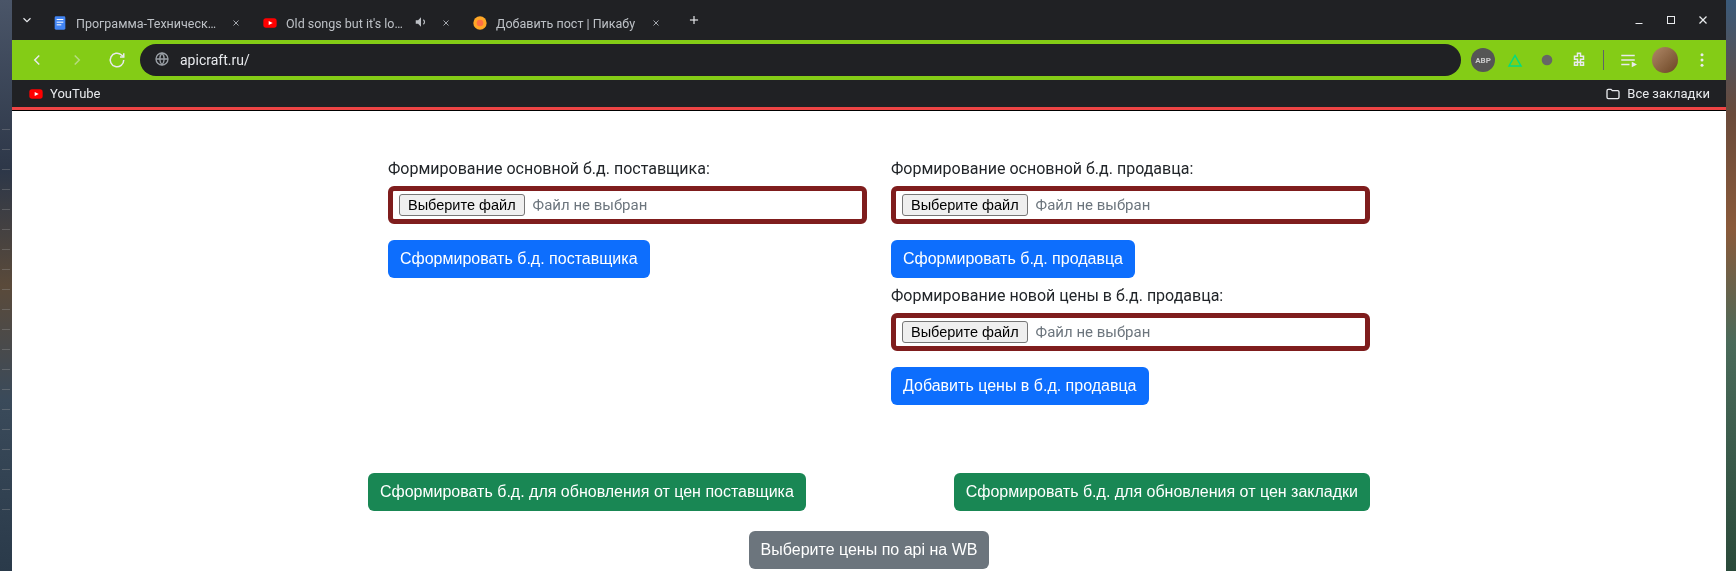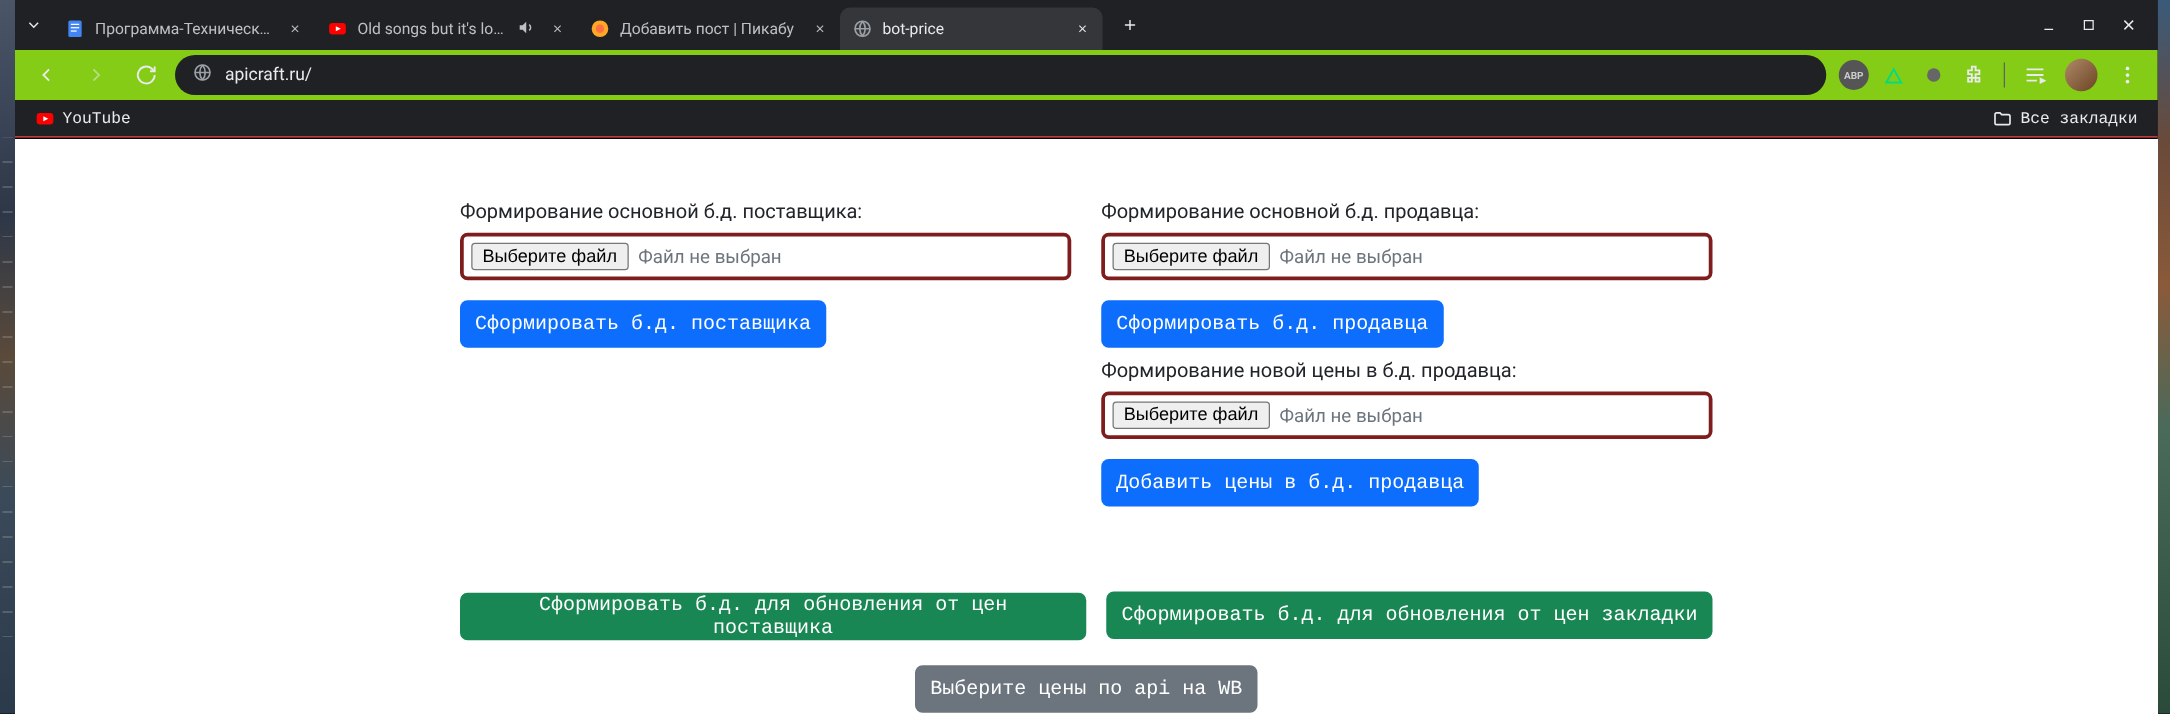--- a/index.html
+++ b/index.html
@@ -30,34 +30,34 @@
     
     .toolbar { position: absolute; left: 12px; top: 40px; right: 10px; height: 40px; background: #84cc16; display: flex; align-items: center; padding: 0 8px; gap: 6px; }
     .nav-btn { width: 34px; height: 34px; display: flex; align-items: center; justify-content: center; color: #e8eaed; border-radius: 50%; }
     .addr { flex: 1; height: 32px; background: #202124; border-radius: 16px; display: flex; align-items: center; padding: 0 14px; gap: 10px; color: #9aa0a6; font-size: 14px; }
     .addr .addr-text { color: #e8eaed; }
     .ext-area { display: flex; align-items: center; gap: 8px; padding: 0 4px; }
     .ext-icon { width: 24px; height: 24px; display: flex; align-items: center; justify-content: center; color: #e8eaed; border-radius: 4px; }
     .avatar { width: 26px; height: 26px; border-radius: 50%; background: linear-gradient(135deg, #b08968, #6b4423); margin: 0 4px; }
     
     
-    .bookmarks { position: absolute; left: 12px; top: 80px; right: 10px; height: 30px; background: #202124; display: flex; align-items: center; padding: 0 10px; gap: 8px; color: #e8eaed; font-size: 13px; border-bottom: 1px solid #ef4444; font-family: Liberation Mono, monospace; }
+    .bookmarks { position: absolute; left: 12px; top: 80px; right: 10px; height: 30px; background: #202124; display: flex; align-items: center; padding: 0 10px; gap: 8px; color: #e8eaed; font-size: 13px; border-bottom: 3px solid #ef4444; }
     .bookmark-item { display: flex; align-items: center; gap: 6px; padding: 4px 6px; border-radius: 4px; }
     .bookmarks .spacer { flex: 1; }
     
     
     .page { position: absolute; left: 12px; top: 111px; right: 10px; bottom: 0; background: #fff; color: #212529; font-size: 16px; overflow: auto; }
     .container { width: 1002px; margin: 0 auto; padding-top: 48px; }
-    .row { display: flex; gap: 24px; }
+    .row { display: flex; gap: 24px; margin-left: 20px; }
     .col { flex: 1; min-width: 0; }
     .form-label { margin-bottom: 8px; display: block; }
-    .file-control { display: flex; align-items: center; height: 38px; border: 3px solid #7f1d1d; border-radius: 6px; padding: 0 6px; gap: 8px; margin-bottom: 16px; }
+    .file-control { display: flex; align-items: center; height: 38px; border: 5px solid #7f1d1d; border-radius: 6px; padding: 0 6px; gap: 8px; margin-bottom: 16px; }
     .file-btn { background: #efefef; border: 1px solid #767676; border-radius: 3px; padding: 2px 8px; font-size: 14.5px; color: #000; cursor: pointer; }
     .file-status { color: #6c757d; font-size: 15px; }
-    .btn { display: inline-flex; align-items: center; justify-content: center; height: 38px; padding: 0 12px; border: none; border-radius: 6px; color: #fff; font-size: 16px; cursor: pointer; margin-bottom: 8px; font-family: Liberation Mono, monospace; }
+    .btn { display: inline-flex; align-items: center; justify-content: center; height: 38px; padding: 0 12px; border: none; border-radius: 6px; color: #fff; font-size: 16px; cursor: pointer; margin-bottom: 8px; }
     .btn-primary { background: #0d6efd; }
     .btn-success { background: #198754; }
     .btn-secondary { background: #6c757d; }
     .bottom-row { display: flex; margin-top: 60px; }
     .bottom-row .col-left { flex: 1; text-align: left; }
     .bottom-row .col-right { flex: 1; text-align: right; }
     .bottom-center { text-align: center; margin-top: 12px; }
   </style>
 </head>
 <body>
@@ -122,35 +122,20 @@
       </span>
       <span class="tab-title">Добавить пост | Пикабу</span>
       <span class="tab-close">
         <svg width="10" height="10" viewBox="0 0 24 24" fill="none" stroke="currentColor" stroke-width="2">
             <line x1="18" y1="6" x2="6" y2="18"></line>
             <line x1="6" y1="6" x2="18" y2="18"></line>
           </svg>
       </span>
     </div>
 
-    <div class="tab active">
-      <span class="favicon">
-        <svg viewBox="0 0 24 24" fill="none" stroke="#9aa0a6" stroke-width="2">
-            <circle cx="12" cy="12" r="9"></circle>
-            <path d="M3 12h18M12 3a14 14 0 010 18M12 3a14 14 0 000 18"></path>
-          </svg>
-      </span>
-      <span class="tab-title">bot-price</span>
-      <span class="tab-close">
-        <svg width="10" height="10" viewBox="0 0 24 24" fill="none" stroke="currentColor" stroke-width="2">
-            <line x1="18" y1="6" x2="6" y2="18"></line>
-            <line x1="6" y1="6" x2="18" y2="18"></line>
-          </svg>
-      </span>
-    </div>
 
     <div class="new-tab">
       <svg width="14" height="14" viewBox="0 0 24 24" fill="none" stroke="currentColor" stroke-width="2">
           <line x1="12" y1="5" x2="12" y2="19"></line>
           <line x1="5" y1="12" x2="19" y2="12"></line>
         </svg>
     </div>
   </div>
 
   <div class="win-controls">

